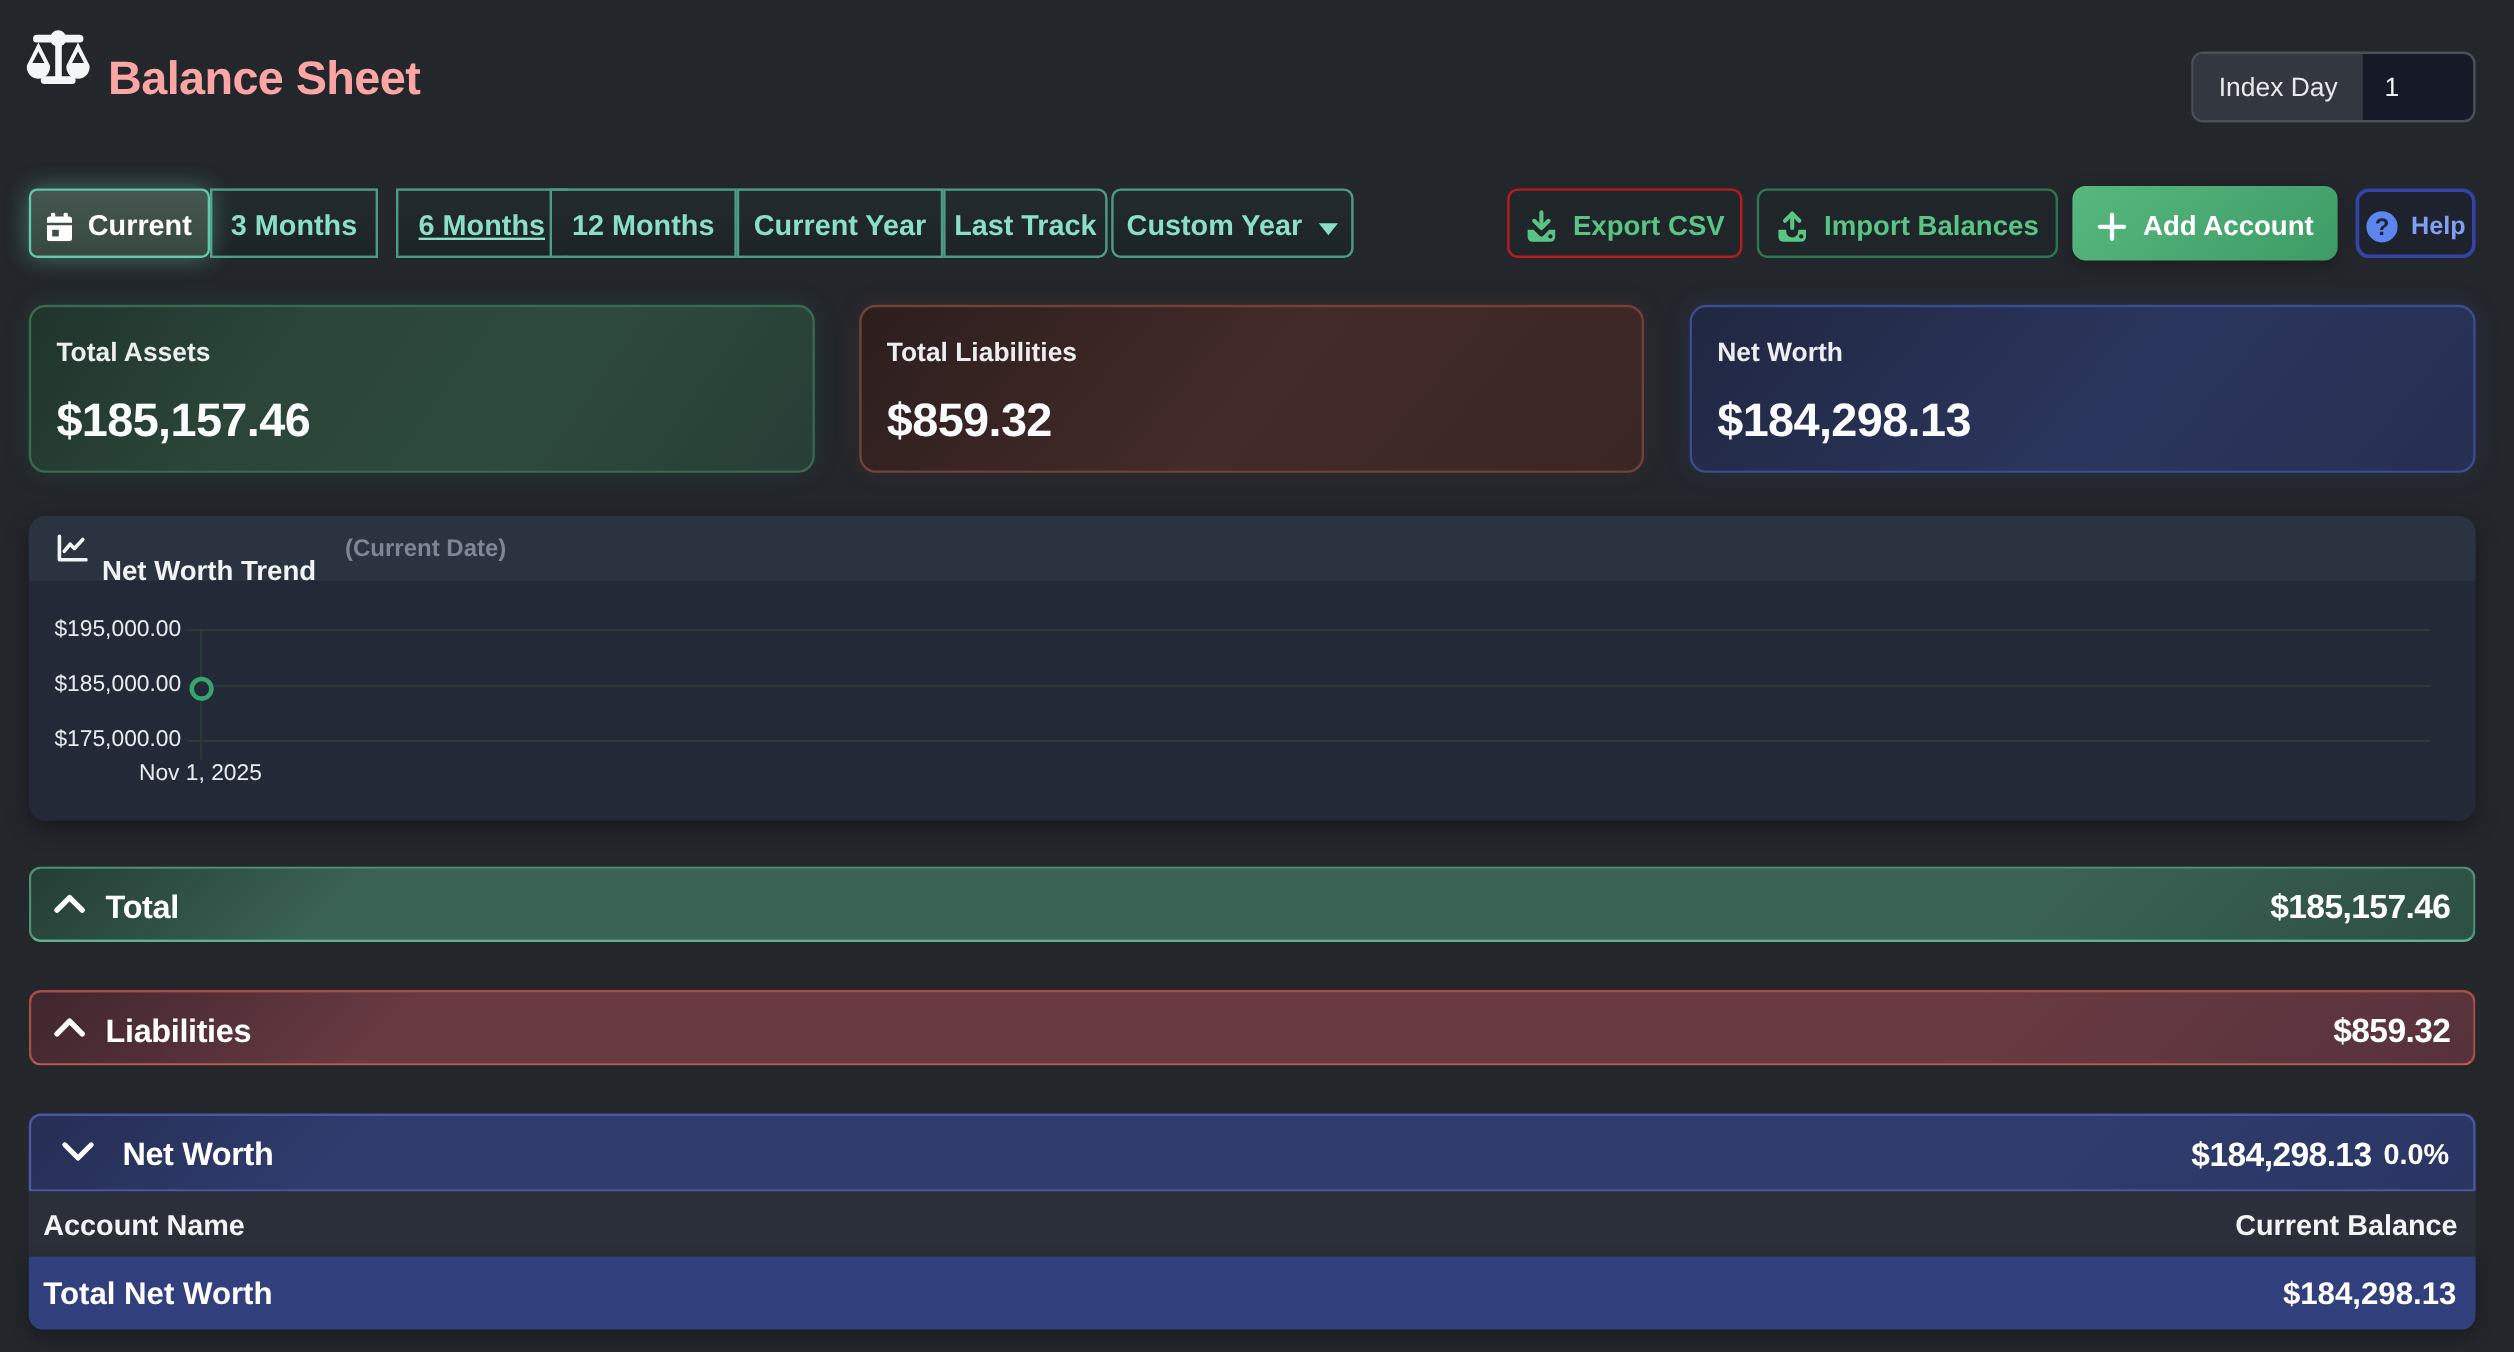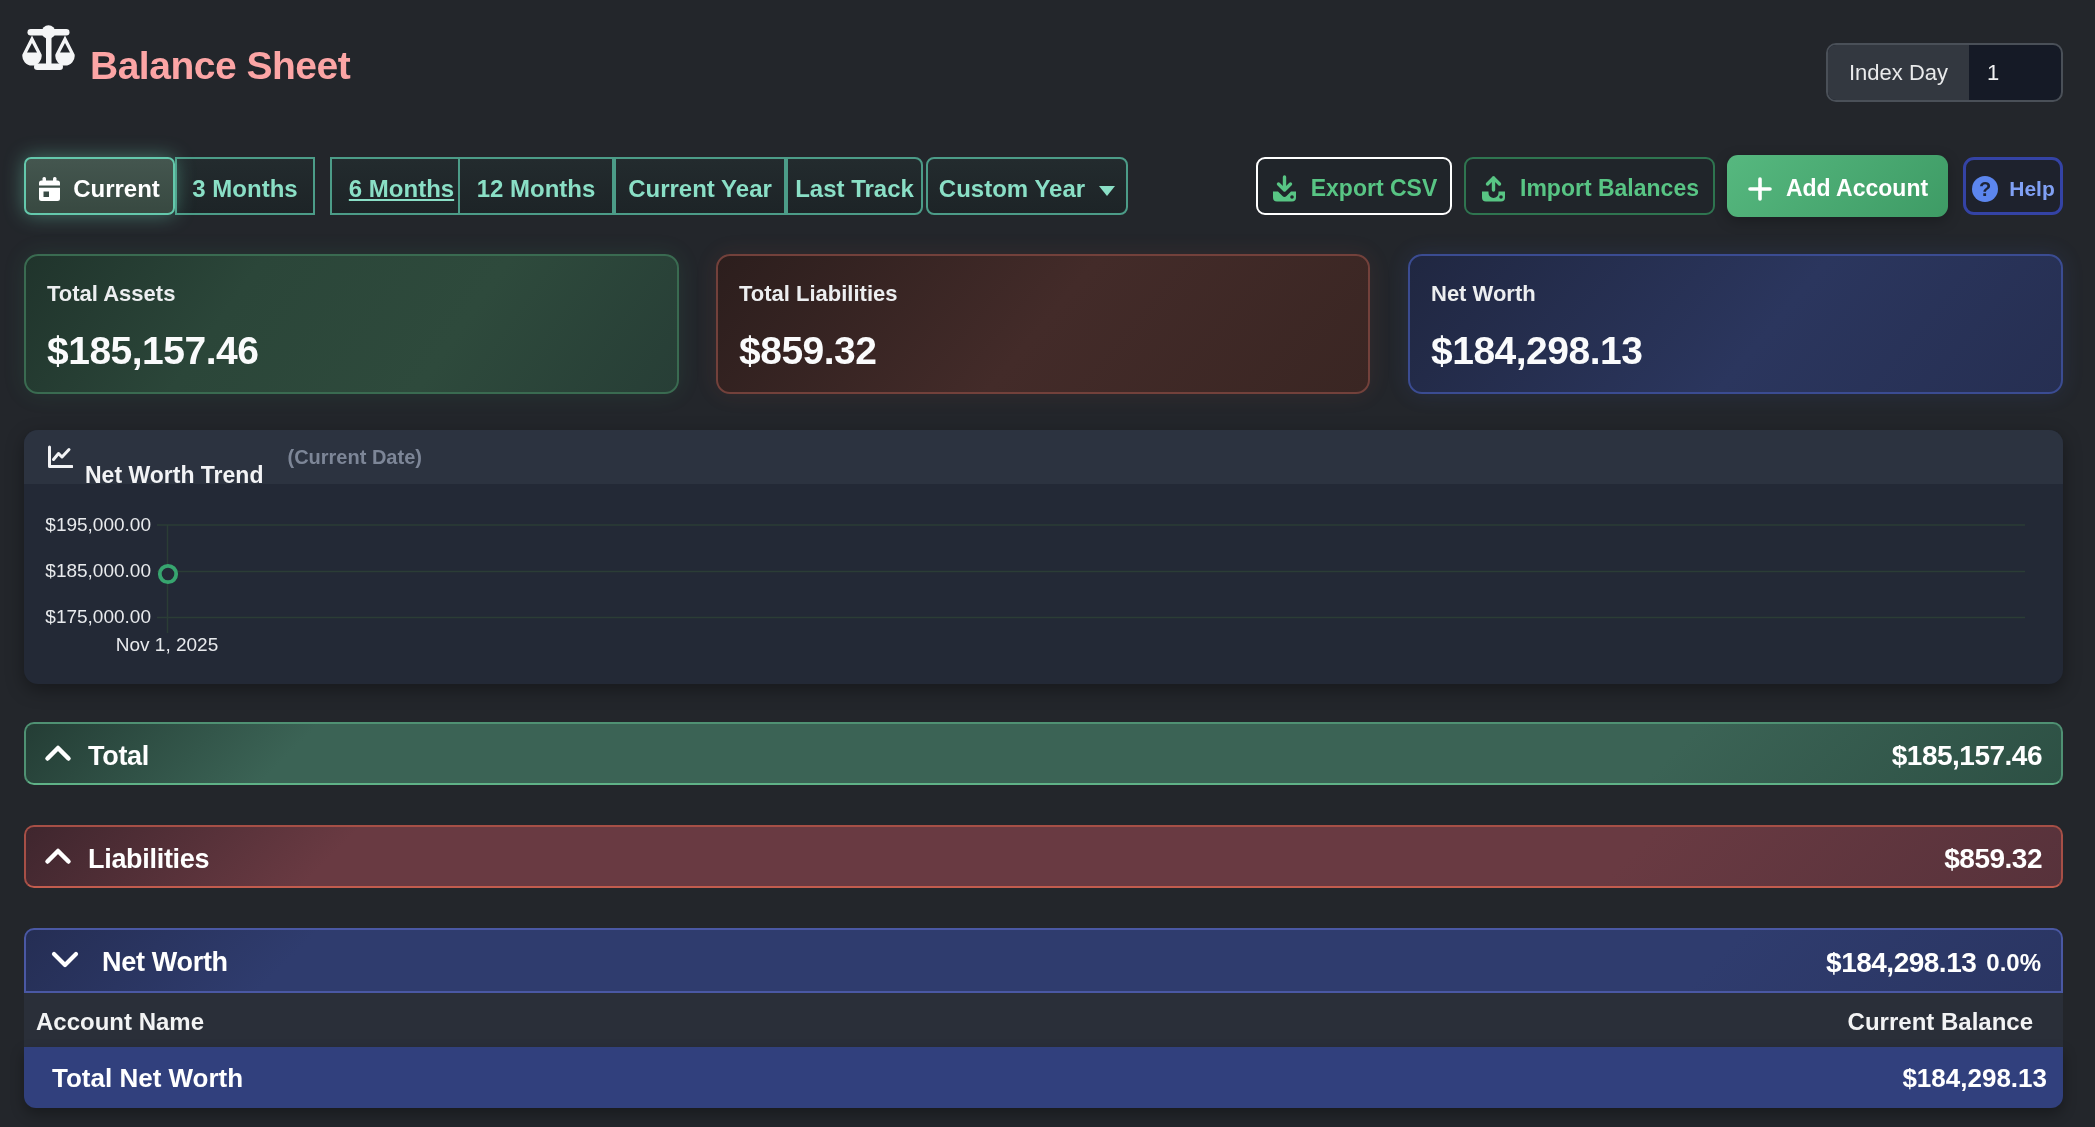--- a/index.html
+++ b/index.html
@@ -21,21 +21,21 @@
 #fb2 { left:175px; width:140px; }
 #fb3 { left:330px; width:143px;text-decoration:underline; }
 #fb4 { left:458px; width:156px; }
 #fb5 { left:614px; width:172px; }
 #fb6 { left:786px; width:137px; border-radius:0 8px 8px 0; }
 #fb7 { left:926px; width:202px; border-radius:8px; }
 .caret { width:0; height:0; border-left:8px solid transparent; border-right:8px solid transparent; border-top:10px solid #8adfc6; margin-left:14px; margin-top:3px; }
 
 
 .abtn { position:absolute; top:157px; height:58px; border-radius:9px; display:flex; align-items:center; justify-content:center; font-weight:bold; font-size:23px; padding-top:5px; }
-#export { left:1256px; width:196px; border:2px solid #ffffff; color:#58c584; background:#20252a; }
+#export { left:1256px; width:196px; border:2px solid #b91c1c; color:#58c584; background:#20252a; }
 #import { left:1464px; width:251px; border:2px solid #2f7550; color:#58c584; background:#20252a; }
 #addacct { left:1727px; top:155px; width:221px; height:62px; border-radius:11px; background:linear-gradient(135deg,#56b87f,#3e9b65); color:#fff; box-shadow:0 4px 14px rgba(0,0,0,.25); }
 #help { left:1963px; width:100px; border:3px solid #3443a5; border-radius:11px; background:#1e222d; color:#80a0f4; font-size:21px; }
 .bicon { margin-right:13px; display:block; }
 
 
 .card { position:absolute; top:254px; height:140px; border-radius:14px; padding:25px 0 0 21px; }
 .card .clbl { font-size:22px; line-height:26px; font-weight:bold; color:#eceef0; }
 .card .cval { font-size:39px; line-height:46px; font-weight:bold; color:#fafbfc; margin-top:21px; letter-spacing:-0.5px; }
 #card-a { left:24px; width:655px; background:linear-gradient(125deg,#20342c 0%,#2b4639 32%,#2e4a3c 65%,#273e36 100%); border:2px solid #3a6b51; box-shadow:0 0 22px rgba(64,160,110,.14); }
@@ -56,23 +56,23 @@
 .secbar .st { font-size:27px; font-weight:bold; color:#fff; margin-left:16px; letter-spacing:-0.3px; }
 .secbar .sv { margin-left:auto; font-size:28px; font-weight:bold; color:#fff; letter-spacing:-0.5px; }
 #bar-assets { top:722px; background:linear-gradient(135deg,#243d35 0%,#3b6355 14%,#3b6355 80%,#2d5044 100%); border:2px solid #4f9173; border-bottom-color:#5fb287; }
 #bar-liab { top:825px; background:linear-gradient(135deg,#3f262e 0%,#693a42 16%,#693a42 78%,#57323b 100%); border:2px solid #a64f46; border-bottom-color:#c25c4e; }
 
 
 #nwhead { left:24px; top:928px; width:2039px; height:65px; border-radius:10px 10px 0 0; background:linear-gradient(135deg,#252e54 0%,#2f3c6e 14%,#2f3c6e 82%,#2a3562 100%); border:2px solid #4a58a4; display:flex; align-items:center; padding:4px 20px 0 24px; }
 #nwhead .st { font-size:27px; font-weight:bold; color:#fff; margin-left:22px; letter-spacing:-0.3px; }
 #nwhead .sv { margin-left:auto; font-size:28px; font-weight:bold; color:#fff; letter-spacing:-0.5px; }
 #nwhead .pc { font-size:24px; font-weight:bold; color:#fff; margin-left:10px; }
-#thead { left:24px; top:993px; width:2039px; height:54px; background:#2a2f39; display:flex; align-items:center; padding:4px 30px 0 12px; color:#f2f3f4; font-weight:bold; font-size:24px; }
+#thead { left:24px; top:993px; width:2039px; height:54px; background:#2a2f39; display:flex; align-items:center; padding:4px 15px 0 12px; color:#f2f3f4; font-weight:bold; font-size:24px; }
 #thead .r { margin-left:auto; }
-#trow { left:24px; top:1047px; width:2039px; height:61px; background:#31407d; border-radius:0 0 12px 12px; display:flex; align-items:center; padding:2px 16px 0 28px; color:#fff; font-weight:bold; font-size:26px; box-shadow:0 6px 14px rgba(0,0,0,.3); }
+#trow { left:24px; top:1047px; width:2039px; height:61px; background:#31407d; border-radius:0 0 12px 12px; display:flex; align-items:center; padding:2px 16px 0 12px; color:#fff; font-weight:bold; font-size:26px; box-shadow:0 6px 14px rgba(0,0,0,.3); }
 #trow .r { margin-left:auto; }
 </style>
 </head>
 <body>
 <div id="page">
 
   <svg class="abs" style="left:22px;top:25px" width="53" height="45" viewBox="0 0 53 45">
     <g fill="#f4f5f6">
       <rect x="5.5" y="4" width="42" height="6.5" rx="3.2"></rect>
       <circle cx="26.5" cy="7" r="6.8"></circle>

